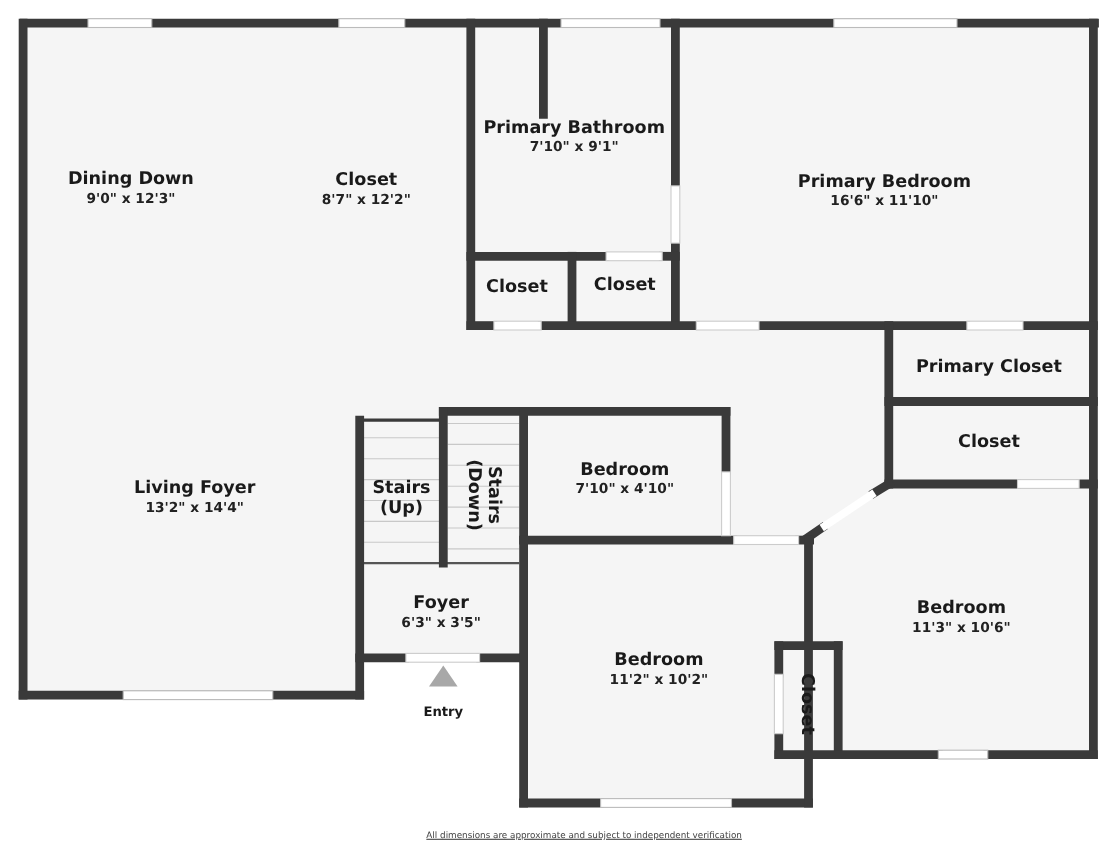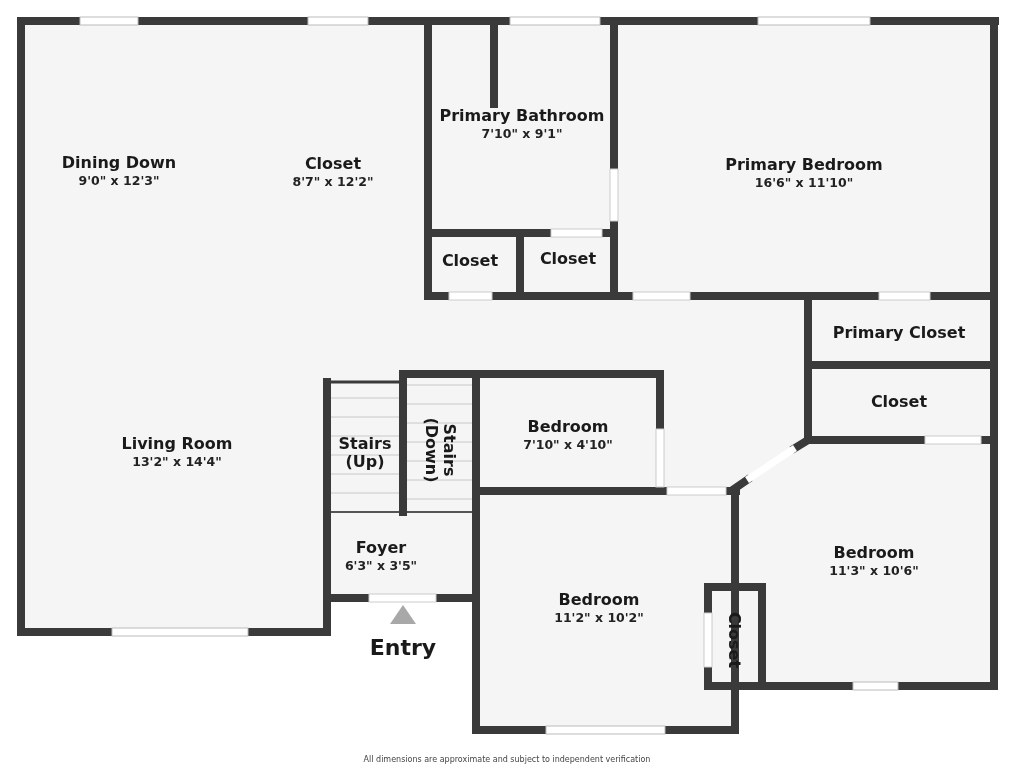--- a/index.html
+++ b/index.html
@@ -2,22 +2,22 @@
 <html><head>
 <meta charset="utf-8">
 <style>
   html, body { margin:0; padding:0; background:#ffffff; }
   body { width:1015px; height:768px; position:relative; overflow:hidden; font-family:"DejaVu Sans", sans-serif; }
   #plan { position:absolute; left:0; top:0; width:1015px; height:768px; }
   .lbl { position:absolute; transform:translate(-50%,-50%); text-align:center; color:#1a1a1a; white-space:nowrap; line-height:1.15; }
   .lbl .name { font-weight:bold; font-size:16px; display:block; }
   .lbl .dim { font-weight:bold; font-size:12.5px; display:block; color:#222; margin-top:2px; }
   .vert { transform:translate(-50%,-50%) rotate(90deg); }
-  .footer { position:absolute; left:507px; top:759px; transform:translate(-50%,-50%); font-size:8px; color:#444; white-space:nowrap; }
-  .entry { position:absolute; left:403px; top:647px; transform:translate(-50%,-50%); font-weight:bold; font-size:22px; color:#1a1a1a; }
+  .footer { position:absolute; left:531px; top:759px; transform:translate(-50%,-50%); font-size:8px; color:#444; white-space:nowrap;text-decoration:underline; }
+  .entry { position:absolute; left:403px; top:647px; transform:translate(-50%,-50%); font-weight:bold; font-size:12px; color:#1a1a1a; }
 </style>
 </head>
 <body>
 
 <svg id="plan" viewBox="0 0 1015 768" xmlns="http://www.w3.org/2000/svg">
 
   <g fill="#f5f5f5">
     <polygon points="22,22 995,22 995,688 735,688 735,730 476,730 476,598 330,598 330,632 22,632"></polygon>
   </g>
 
@@ -131,21 +131,21 @@
 
 <div class="lbl" style="left:119px;top:171px">
   <span class="name">Dining Down</span>
   <span class="dim">9'0" x 12'3"</span>
 </div>
 <div class="lbl" style="left:333px;top:172px">
   <span class="name">Closet</span>
   <span class="dim">8'7" x 12'2"</span>
 </div>
 <div class="lbl" style="left:177px;top:452px">
-  <span class="name">Living Room</span>
+  <span class="name">Living Foyer</span>
   <span class="dim">13'2" x 14'4"</span>
 </div>
 <div class="lbl" style="left:522px;top:124px">
   <span class="name">Primary Bathroom</span>
   <span class="dim">7'10" x 9'1"</span>
 </div>
 <div class="lbl" style="left:804px;top:173px">
   <span class="name">Primary Bedroom</span>
   <span class="dim">16'6" x 11'10"</span>
 </div>
@@ -166,21 +166,21 @@
   <span class="name">(Up)</span>
 </div>
 <div class="lbl vert" style="left:440px;top:450px">
   <span class="name">Stairs</span>
   <span class="name">(Down)</span>
 </div>
 <div class="lbl" style="left:568px;top:435px">
   <span class="name">Bedroom</span>
   <span class="dim">7'10" x 4'10"</span>
 </div>
-<div class="lbl" style="left:381px;top:556px">
+<div class="lbl" style="left:401px;top:556px">
   <span class="name">Foyer</span>
   <span class="dim">6'3" x 3'5"</span>
 </div>
 <div class="lbl" style="left:599px;top:608px">
   <span class="name">Bedroom</span>
   <span class="dim">11'2" x 10'2"</span>
 </div>
 <div class="lbl" style="left:874px;top:561px">
   <span class="name">Bedroom</span>
   <span class="dim">11'3" x 10'6"</span>

